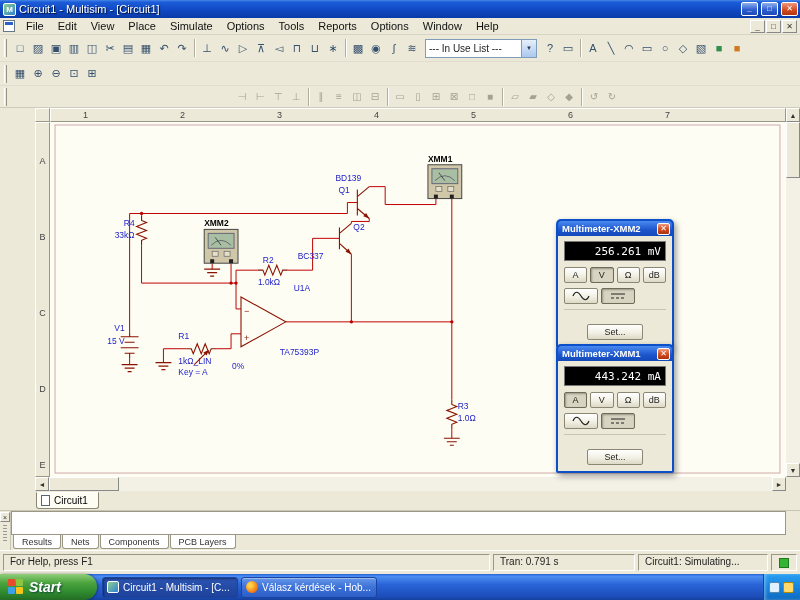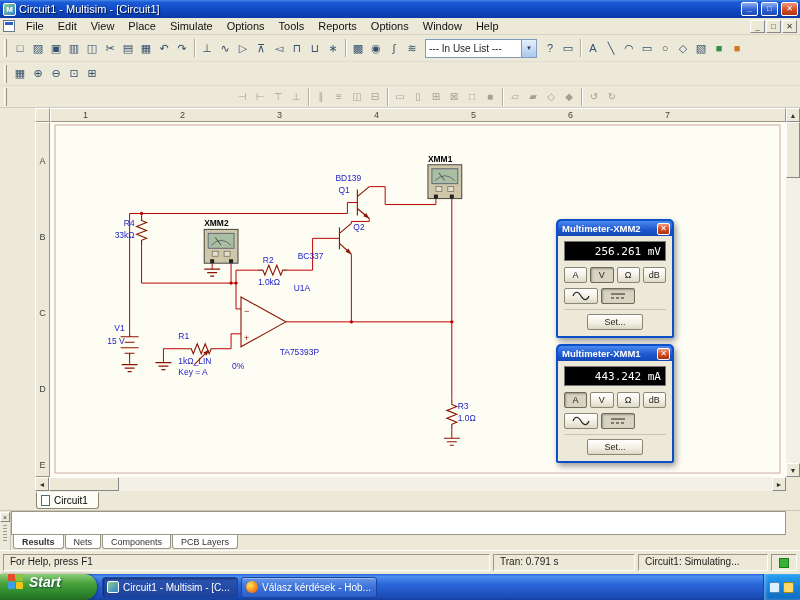--- a/index.html
+++ b/index.html
@@ -68,34 +68,34 @@
 
 .sheetrow{position:absolute;left:0;top:491px;width:800px;height:20px;background:#ece9d8;border-bottom:1px solid #c8c5b5;display:flex;align-items:flex-start;padding:1px 0 0 36px}
 .sheet-tab{display:flex;align-items:center;gap:4px;height:17px;padding:0 10px 0 4px;background:#fdfdf4;border:1px solid #8a8775;border-top-color:#fff;font-size:10px;border-radius:0 0 3px 3px}
 .sheet-ic{width:9px;height:11px;background:#fff;border:1px solid #567}
 .panel-strip{position:absolute;left:0;top:511px;width:11px;height:39px;background:#ece9d8;border-right:1px solid #c8c5b5;padding-top:1px;text-align:center}
 .panel-close{width:10px;height:10px;font-size:7px;display:flex;align-items:center;justify-content:center;border:1px solid;border-color:#fff #888 #888 #fff;background:#ece9d8;color:#333;padding:0;margin:0 auto}
 .panel-grip{width:4px;height:16px;margin:3px auto;background:repeating-linear-gradient(180deg,#999 0 1px,transparent 1px 3px)}
 .panel-white{position:absolute;left:11px;top:511px;width:775px;height:24px;background:#fff;border:1px solid #9a9786}
 .panel-tabs{position:absolute;left:11px;top:535px;width:775px;height:15px;display:flex;gap:1px;background:#ece9d8;padding-left:2px}
 .ptab{height:14px;padding:0 8px;font-size:9px;background:#ffffff;border:1px solid #9a9786;border-top:none;border-radius:0 0 3px 3px;color:#333}
-.ptab.active{background:#fff;font-weight:bold}
+.ptab.active{background:#fff;font-weight:normal}
 
 
 .statusbar{position:absolute;left:0;top:550px;width:800px;height:24px;background:#ece9d8;display:flex;gap:3px;padding:3px 3px;border-top:1px solid #fff}
 .sp{border:1px solid;border-color:#9a9786 #fff #fff #9a9786;font-size:10px;padding:1px 6px;white-space:nowrap;overflow:hidden;color:#222}
 .sp.help{flex:1}
 .sp.tran{width:142px}
 .sp.sim{width:130px}
 .sp.ind{width:26px;display:flex;align-items:center;justify-content:center;padding:1px}
 .ind-dot{width:10px;height:10px;background:#35b335;border:1px solid #1d7a1d}
 
 
 .taskbar{position:absolute;left:0;top:574px;width:800px;height:26px;background:linear-gradient(180deg,#2862d8 0%,#4c8ef0 9%,#2a65d8 40%,#1c4cb8 88%,#15409c 100%);display:flex;align-items:center;z-index:40}
-.start{height:26px;width:97px;border:none;border-radius:0 13px 13px 0;background:linear-gradient(180deg,#8fce7a 0%,#4aa33c 35%,#2f8b2f 70%,#236b23 100%);color:#fff;font-size:14px;font-weight:bold;font-style:italic;display:flex;align-items:flex-start;gap:5px;padding:0 14px 0 8px;box-shadow:1px 0 3px rgba(0,0,0,.4);text-shadow:1px 1px 2px #143}
+.start{height:26px;width:97px;border:none;border-radius:0 13px 13px 0;background:linear-gradient(180deg,#8fce7a 0%,#4aa33c 35%,#2f8b2f 70%,#236b23 100%);color:#fff;font-size:14px;font-weight:bold;font-style:italic;display:flex;align-items:center;gap:5px;padding:0 14px 0 8px;box-shadow:1px 0 3px rgba(0,0,0,.4);text-shadow:1px 1px 2px #143}
 .flag{width:16px;height:16px;display:grid;grid-template-columns:7px 7px;grid-template-rows:7px 7px;gap:1px}
 .flag i{border-radius:1px;display:block}
 .f1{background:#e84b2c}.f2{background:#8cc63f}.f3{background:#3aa0e8}.f4{background:#f5c518}
 .tasks{flex:1;display:flex;gap:3px;padding:0 5px;height:26px;align-items:center;overflow:hidden}
 .task{width:136px;flex:0 0 136px;height:21px;border-radius:3px;border:1px solid #1a44a0;background:linear-gradient(180deg,#6798ea,#3e73d8 45%,#2c5ec8);color:#fff;font-size:10px;display:flex;align-items:center;gap:4px;padding:0 4px;overflow:hidden;box-shadow:inset 0 1px 0 rgba(255,255,255,.35)}
 .task.active{background:linear-gradient(180deg,#2a53b0,#1d429c);box-shadow:inset 1px 1px 2px rgba(0,0,0,.4)}
 .task .lbl{white-space:nowrap;overflow:hidden;text-overflow:ellipsis}
 .task-ic{width:12px;height:12px;flex:0 0 12px;border-radius:2px}
 .ic-multisim{background:linear-gradient(135deg,#8ed08e,#2d7fd4);border:1px solid #fff}
 .ic-firefox{background:radial-gradient(circle at 35% 35%,#ffd24a 15%,#f78a1e 55%,#d35400);border-radius:50%}
@@ -109,21 +109,21 @@
 #mm1{left:556px;top:344px}
 .mm-title{height:15px;display:flex;align-items:center;padding:0 2px 0 4px;color:#fff;font-size:9.5px;font-weight:bold;background:linear-gradient(180deg,#4a8af0,#1c55cc 60%,#134aba);border-radius:4px 4px 0 0}
 .mm-title .t{flex:1;white-space:nowrap;overflow:hidden}
 .mm-close{width:13px;height:12px;border:1px solid #fff;border-radius:2px;background:linear-gradient(180deg,#f0997e,#d2491c 55%,#aa3210);color:#fff;font-size:8px;font-weight:bold;display:flex;align-items:center;justify-content:center;padding:0}
 .mm-body{background:#ece9d8;padding:5px 6px 6px}
 .mm-display{height:20px;background:#000;border:1px solid #777;box-shadow:inset 1px 1px 2px #000;color:#fff;font-family:"DejaVu Sans Mono",monospace;font-size:11px;text-align:right;padding:3px 4px;margin-bottom:6px}
 .mm-row{display:flex;gap:3px;margin-bottom:5px}
 .mmb{flex:1;height:16px;font-size:9px;background:linear-gradient(180deg,#fff,#f2f0e4 55%,#ddd9c6);border:1px solid #8a8775;border-radius:2px;padding:0;display:flex;align-items:center;justify-content:center;color:#222}
 .mmb.pressed{background:#d8d4c2;box-shadow:inset 1px 1px 2px rgba(0,0,0,.3);border-color:#6e6b58}
 .mm-waves .mmb{flex:0 0 34px}
-.mm-set{border-top:1px solid #c8c5b2;padding-top:1px;text-align:center}
+.mm-set{border-top:1px solid #c8c5b2;padding-top:11px;text-align:center}
 .mm-set .mmb{display:inline-flex;width:56px;flex:none;height:16px}
 </style>
 </head>
 <body>
 
 <div class="screen">
 
   <div class="titlebar">
     <span class="app-ic">M</span>
     <span class="title-text">Circuit1 - Multisim - [Circuit1]</span>

